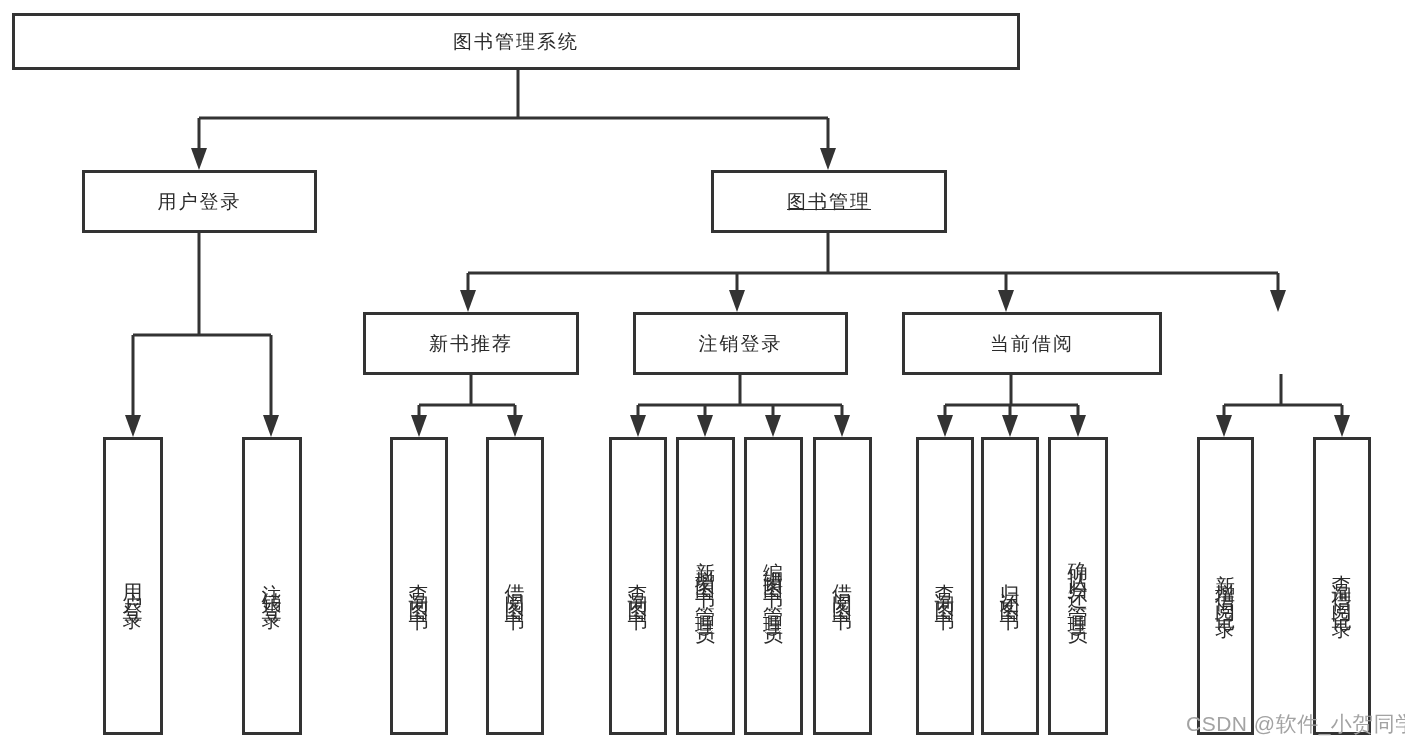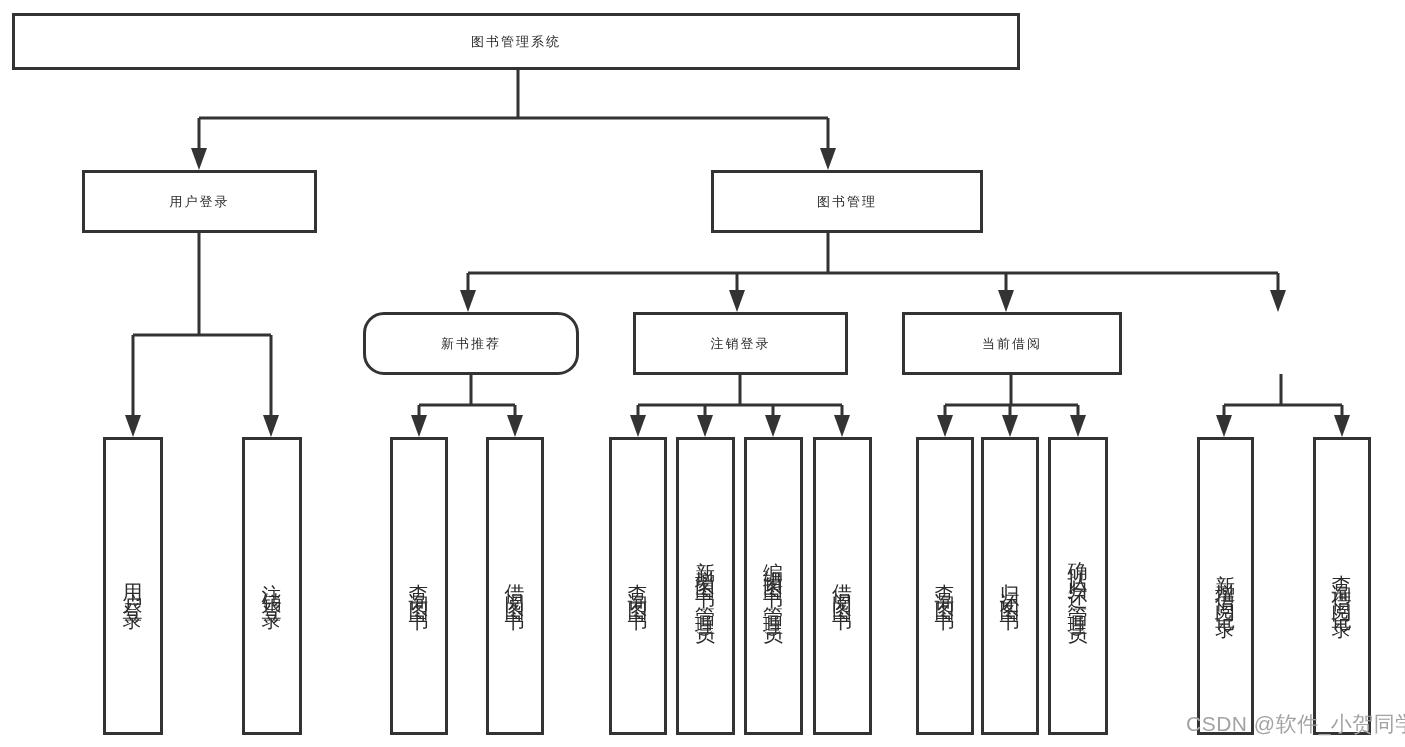--- a/index.html
+++ b/index.html
@@ -19,21 +19,21 @@
   }
   .node {
     position: absolute;
     background: #ffffff;
     border: 3px solid #333333;
     box-sizing: border-box;
     display: flex;
     align-items: center;
     justify-content: center;
     color: #2b2b2b;
-    font-size: 13px;
+    font-size: 19px;
     letter-spacing: 2px;
     z-index: 2;
   }
   .vnode {
     writing-mode: vertical-rl;
     text-orientation: mixed;
     font-size: 20px;
     letter-spacing: 9px;
     line-height: 1;
     padding: 4px 0;
@@ -97,25 +97,25 @@
       <polygon points="1010,437 1002,415 1018,415"></polygon>
       <polygon points="1078,437 1070,415 1086,415"></polygon>
       <polygon points="1224,437 1216,415 1232,415"></polygon>
       <polygon points="1342,437 1334,415 1350,415"></polygon>
     </g>
   </svg>
 
   <div class="node" style="left:12px; top:13px; width:1008px; height:57px;">图书管理系统</div>
 
   <div class="node" style="left:82px; top:170px; width:235px; height:63px;">用户登录</div>
-  <div class="node" style="left:711px; top:170px; width:272px; height:63px;">图书管理</div>
+  <div class="node" style="left:711px; top:170px; width:236px; height:63px;text-decoration:underline;">图书管理</div>
 
-  <div class="node" style="left:363px; top:312px; width:216px; height:63px;border-radius:21px;">新书推荐</div>
+  <div class="node" style="left:363px; top:312px; width:216px; height:63px;">新书推荐</div>
   <div class="node" style="left:633px; top:312px; width:215px; height:63px;">注销登录</div>
-  <div class="node" style="left:902px; top:312px; width:220px; height:63px;">当前借阅</div>
+  <div class="node" style="left:902px; top:312px; width:260px; height:63px;">当前借阅</div>
 
   <div class="node vnode" style="left:103px; top:437px; width:60px; height:298px;">用户登录</div>
   <div class="node vnode" style="left:242px; top:437px; width:60px; height:298px;">注销登录</div>
 
   <div class="node vnode" style="left:390px; top:437px; width:58px; height:298px;">查询图书</div>
   <div class="node vnode" style="left:486px; top:437px; width:58px; height:298px;">借阅图书</div>
 
   <div class="node vnode" style="left:609px; top:437px; width:58px; height:298px;">查询图书</div>
   <div class="node vnode" style="left:676px; top:437px; width:59px; height:298px;">新增图书（管理员）</div>
   <div class="node vnode" style="left:744px; top:437px; width:59px; height:298px;">编辑图书（管理员）</div>

